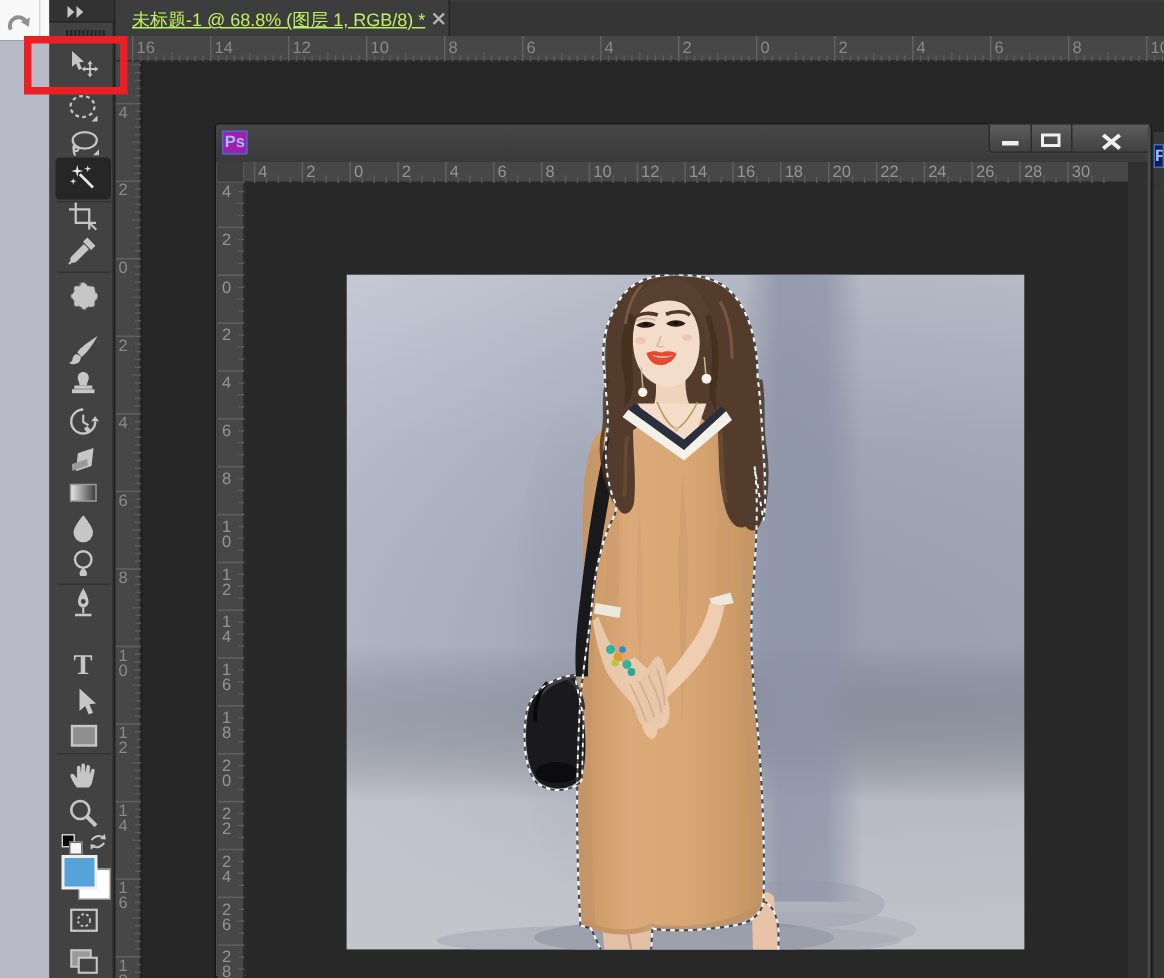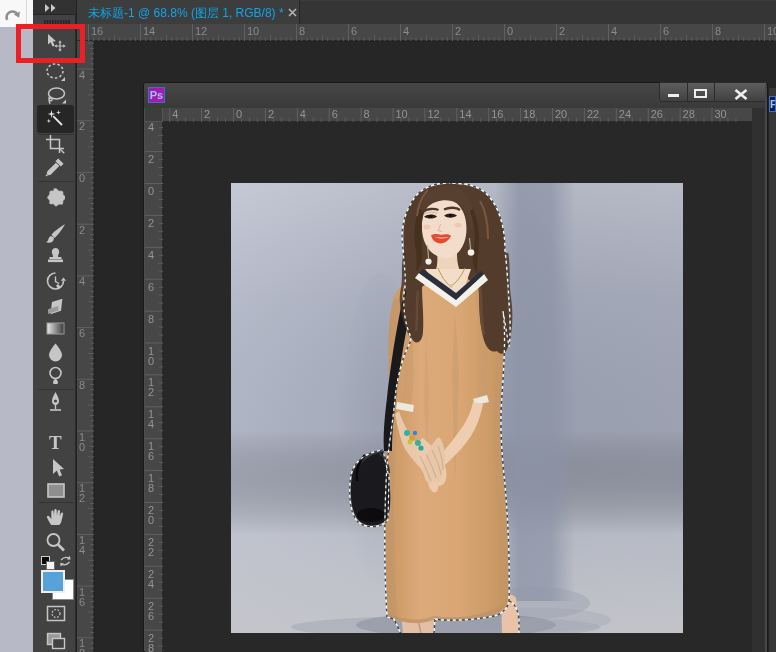--- a/index.html
+++ b/index.html
@@ -165,21 +165,21 @@
     </svg>
 <svg class="abs" style="left:45px;top:631px;" width="22" height="20" viewBox="0 0 22 20">
       <rect x="2.5" y="2.5" width="13" height="11" fill="#9a9a9a" stroke="#c6c6c6" stroke-width="1.4"></rect>
       <rect x="7.5" y="7.5" width="12" height="10" fill="#424242" stroke="#c6c6c6" stroke-width="1.4"></rect>
     </svg>
 
   <div class="abs" style="left:77px;top:0;width:699px;height:24px;background:#353535;"></div>
   <div class="abs" style="left:77px;top:0;width:699px;height:1px;background:#3c3c3c;"></div>
 
   <div class="abs" style="left:77px;top:0;width:223px;height:24px;background:#3d3d3d;border-right:1px solid #252525;"></div>
-  <div class="abs" style="left:88px;top:5px;width:215px;height:16px;color:#0ea5e9;font-size:12px;">未标题-1 @ 68.8% (图层 1, RGB/8) *</div>
+  <div class="abs" style="left:88px;top:5px;width:215px;height:16px;color:#bef264;font-size:12px;text-decoration:underline;">未标题-1 @ 68.8% (图层 1, RGB/8) *</div>
   <svg class="abs" style="left:288px;top:8px;" width="9" height="9" viewBox="0 0 9 9">
     <path d="M1 1 L8 8 M8 1 L1 8" stroke="#b5b5b5" stroke-width="1.6"></path>
   </svg>
 
   <div class="abs" style="left:77px;top:24px;width:699px;height:17px;background:#474747;border-bottom:1px solid #292929;"></div>
 <svg class="abs" style="left:77px;top:24px;" width="699" height="17" viewBox="0 0 699 17">
 <rect x="11.0" y="0" width="1" height="17" fill="#606060"></rect>
 <rect x="16.2" y="13" width="1" height="4" fill="#5a5a5a"></rect>
 <rect x="21.4" y="13" width="1" height="4" fill="#5a5a5a"></rect>
 <rect x="26.6" y="13" width="1" height="4" fill="#5a5a5a"></rect>

